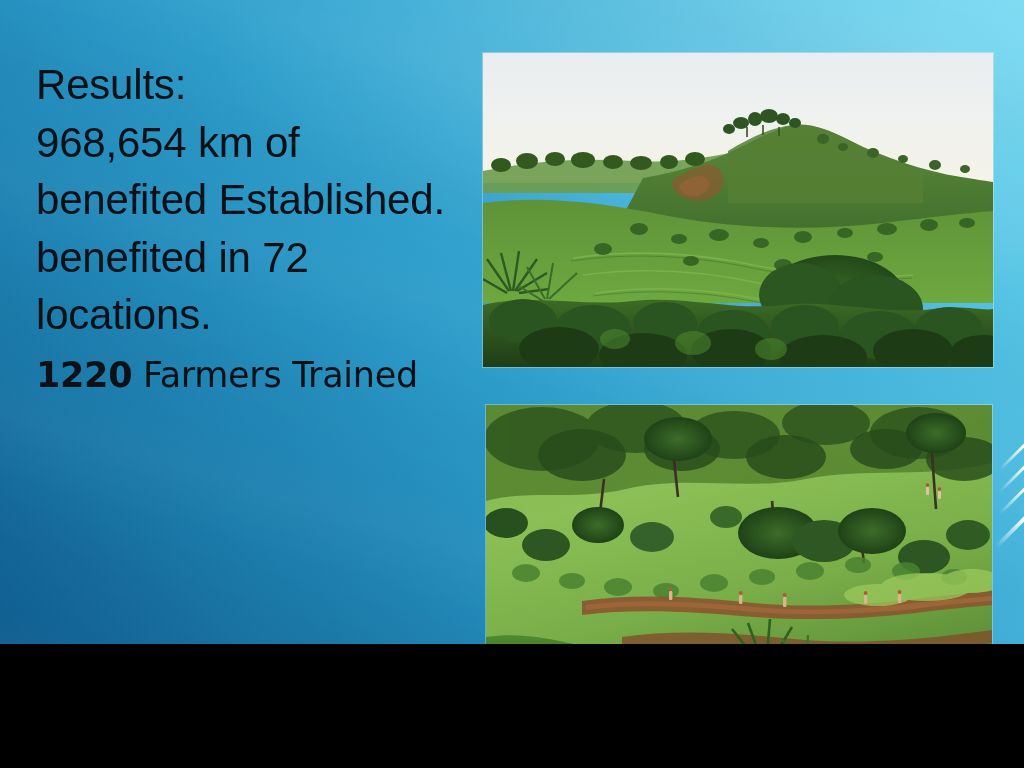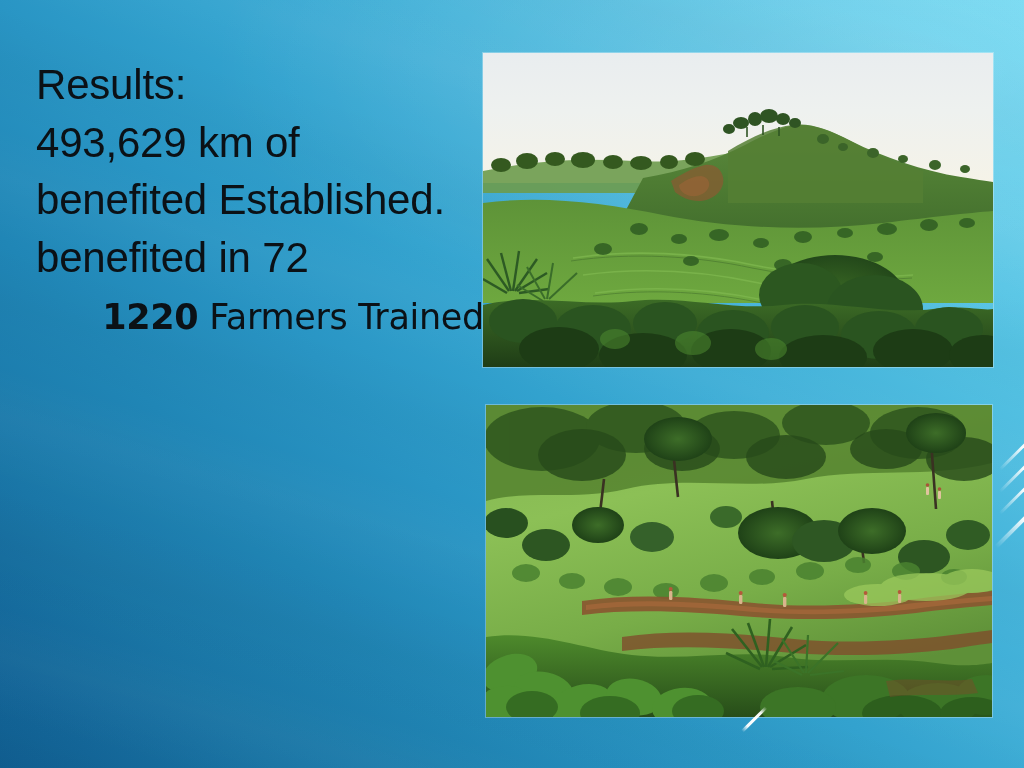--- a/index.html
+++ b/index.html
@@ -3,21 +3,21 @@
 <meta charset="utf-8">
 <style>
   html, body {
     margin: 0;
     padding: 0;
     background: #000;
   }
   #slide {
     position: relative;
     width: 1024px;
-    height: 768px;
+    height: 644px;
     overflow: hidden;
     font-family: "Liberation Sans", sans-serif;
     
     background:
       linear-gradient(228deg,
         #63d4f0 0%,
         #5bc9e8 12%,
         #4fbde0 24%,
         #41b0d8 36%,
         #33a3cf 48%,
@@ -76,21 +76,20 @@
     white-space: nowrap;
     color: #0b1116;
   }
   .line-alt {
     font-family: "DejaVu Sans", sans-serif;
     font-size: 35px;
     line-height: 62px;
     letter-spacing: -0.3px;
     white-space: nowrap;
     color: #0b1116;
-    text-align: right;
   }
   .line-alt .bold {
     font-weight: bold;
   }
 
   
   .photo {
     position: absolute;
     overflow: hidden;
     box-shadow: 0 0 0 1px rgba(255,255,255,0.30);
@@ -116,23 +115,24 @@
 <body>
 
 <div id="slide">
 
   <div id="bandA"></div>
   <div id="bandB"></div>
   <div id="bandC"></div>
 
   <div id="textblock">
     <div class="line-main">Results:</div>
-    <div class="line-main">493,629 km of</div>
+    <div class="line-main">968,654 km of</div>
     <div class="line-main">benefited Established.</div>
     <div class="line-main">benefited in 72</div>
+    <div class="line-main">locations.</div>
     <div class="line-alt"><span class="bold">1220</span><span> Farmers Trained</span></div>
   </div>
 
   <div class="photo" id="photo-top">
     <svg viewBox="0 0 510 314" preserveAspectRatio="none">
       <defs>
         <linearGradient id="sky1" x1="0" y1="0" x2="0" y2="1">
           <stop offset="0%" stop-color="#e9edef"></stop>
           <stop offset="45%" stop-color="#eef1ef"></stop>
           <stop offset="100%" stop-color="#f5f3e8"></stop>

